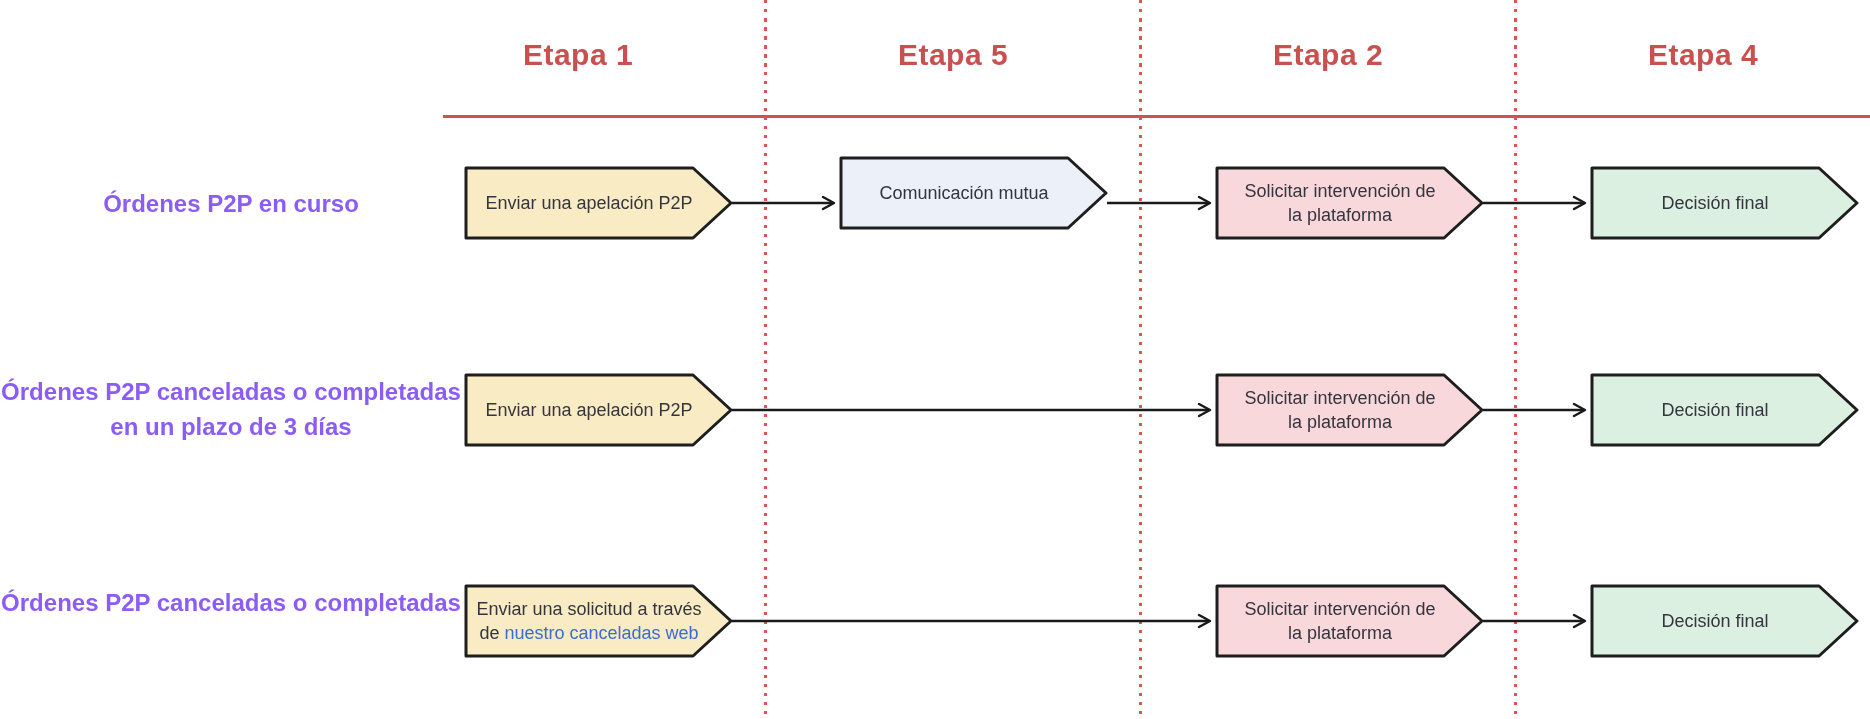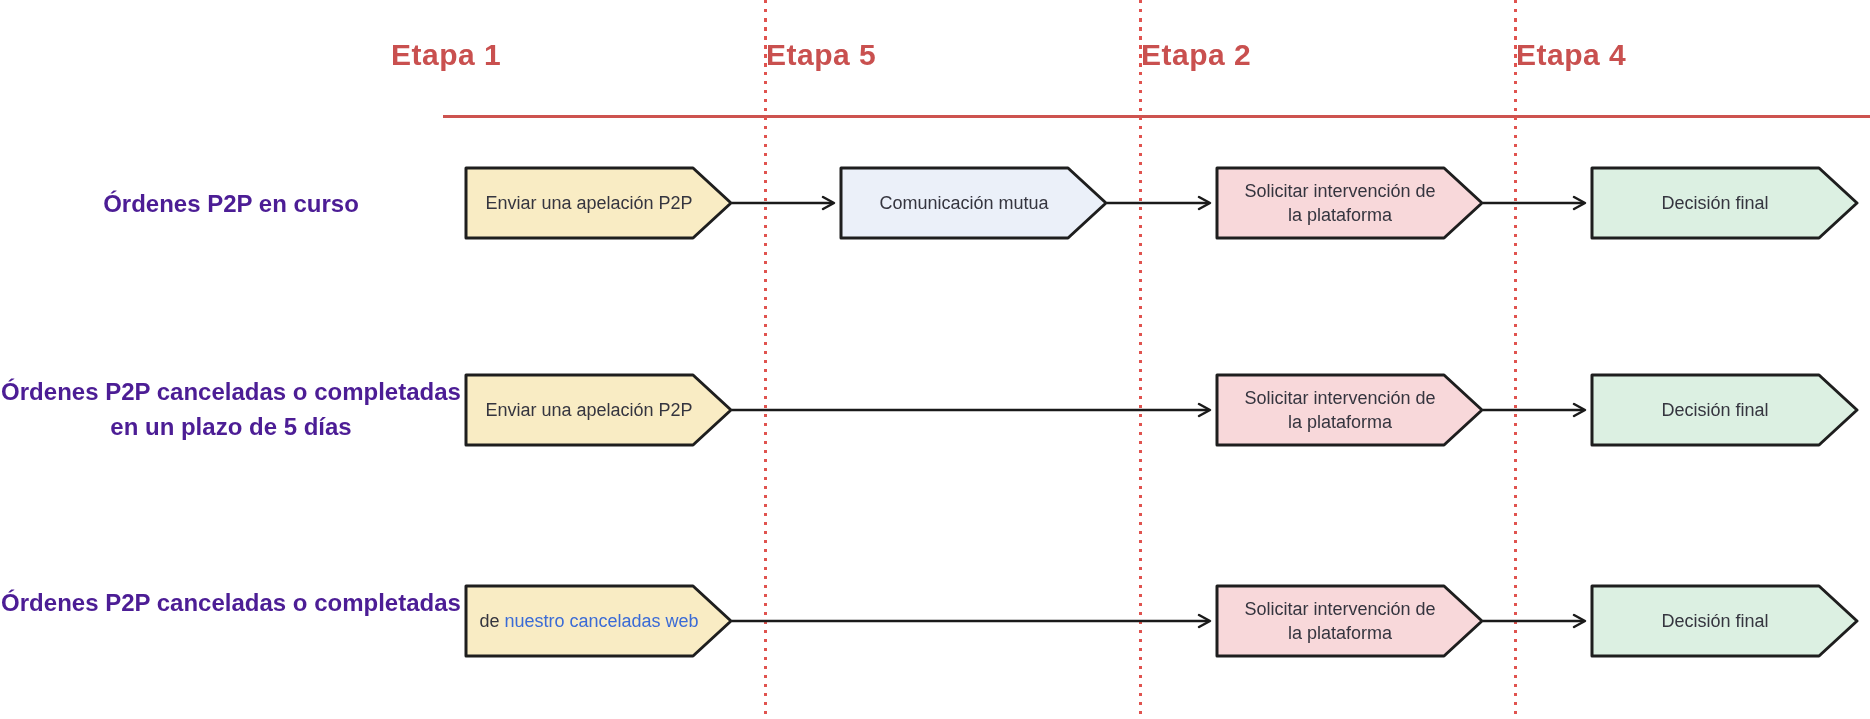--- a/index.html
+++ b/index.html
@@ -4,38 +4,38 @@
 <style>
   html,body{margin:0;padding:0;background:#ffffff;}
   body{
     width:1870px;height:719px;position:relative;overflow:hidden;
     font-family:"Liberation Sans","DejaVu Sans",sans-serif;
     color:#33333b;
   }
   
   .stage{
     position:absolute;top:34px;width:374px;height:42px;
-    font-size:30px;font-weight:700;
+    text-align:center;font-size:30px;font-weight:700;
     color:var(--stage-header,#c9504f);line-height:42px;letter-spacing:.5px;
   }
   
   .hrule{
     position:absolute;top:115px;left:443px;right:0;height:3px;
     background:var(--rule-line,#cd534f);
   }
   
   .vdot{
     position:absolute;top:0;bottom:0;width:3px;
     background:repeating-linear-gradient(to bottom,
       var(--dotted-line,#e0534f) 0 3.5px, transparent 3.5px 9px);
   }
   
   .row-label{
     position:absolute;left:0;width:462px;text-align:center;
-    font-weight:700;font-size:24px;line-height:35px;color:#4c1d95;
+    font-weight:700;font-size:24px;line-height:35px;color:#8b5cf6;
   }
   .row-label .lbl-line{white-space:nowrap;}
   
   .node{position:absolute;width:270px;height:74px;}
   .node svg{position:absolute;left:0;top:0;display:block;}
   .node polygon{stroke:#1e1e1e;stroke-width:3;stroke-linejoin:round;}
   .n-yellow polygon{fill:var(--node-yellow,#f9ecc4);}
   .n-blue   polygon{fill:var(--node-blue,#ebf0f9);}
   .n-pink   polygon{fill:var(--node-pink,#f8d8da);}
   .n-green  polygon{fill:var(--node-green,#dcf0e2);}
@@ -76,21 +76,21 @@
   <div class="node-text">
       <div class="tline">Enviar una apelación P2P</div>
     </div>
 </div>
 <div class="arrow" style="left:732px;top:195px">
   <svg width="105" height="16">
       <line x1="0" y1="8" x2="101" y2="8"></line>
       <path d="M91 2 L102 8 L91 14"></path>
     </svg>
 </div>
-<div class="node n-blue" style="left:839px;top:166px">
+<div class="node n-blue" style="left:839px;top:156px">
   <svg width="270" height="74">
       <polygon points="2,2 229,2 267,37 229,72 2,72"></polygon>
     </svg>
   <div class="node-text">
       <div class="tline">Comunicación mutua</div>
     </div>
 </div>
 <div class="arrow" style="left:1107px;top:195px">
   <svg width="106" height="16">
       <line x1="0" y1="8" x2="102" y2="8"></line>
@@ -116,21 +116,21 @@
   <svg width="270" height="74">
       <polygon points="2,2 229,2 267,37 229,72 2,72"></polygon>
     </svg>
   <div class="node-text">
       <div class="tline">Decisión final</div>
     </div>
 </div>
 
 <div class="row-label" style="top:374px">
   <div class="lbl-line">Órdenes P2P canceladas o completadas</div>
-  <div class="lbl-line">en un plazo de 5 días</div>
+  <div class="lbl-line">en un plazo de 3 días</div>
 </div>
 
 <div class="node n-yellow" style="left:464px;top:373px">
   <svg width="270" height="74">
       <polygon points="2,2 229,2 267,37 229,72 2,72"></polygon>
     </svg>
   <div class="node-text">
       <div class="tline">Enviar una apelación P2P</div>
     </div>
 </div>
@@ -166,20 +166,21 @@
 
 <div class="row-label" style="top:585px">
   <div class="lbl-line">Órdenes P2P canceladas o completadas</div>
 </div>
 
 <div class="node n-yellow" style="left:464px;top:584px">
   <svg width="270" height="74">
       <polygon points="2,2 229,2 267,37 229,72 2,72"></polygon>
     </svg>
   <div class="node-text">
+    <div class="tline">Enviar una solicitud a través</div>
     <div class="tline"><span>de </span><span class="weblink">nuestro canceladas web</span></div>
   </div>
 </div>
 <div class="arrow" style="left:732px;top:613px">
   <svg width="481" height="16">
       <line x1="0" y1="8" x2="477" y2="8"></line>
       <path d="M467 2 L478 8 L467 14"></path>
     </svg>
 </div>
 <div class="node n-pink" style="left:1215px;top:584px">

